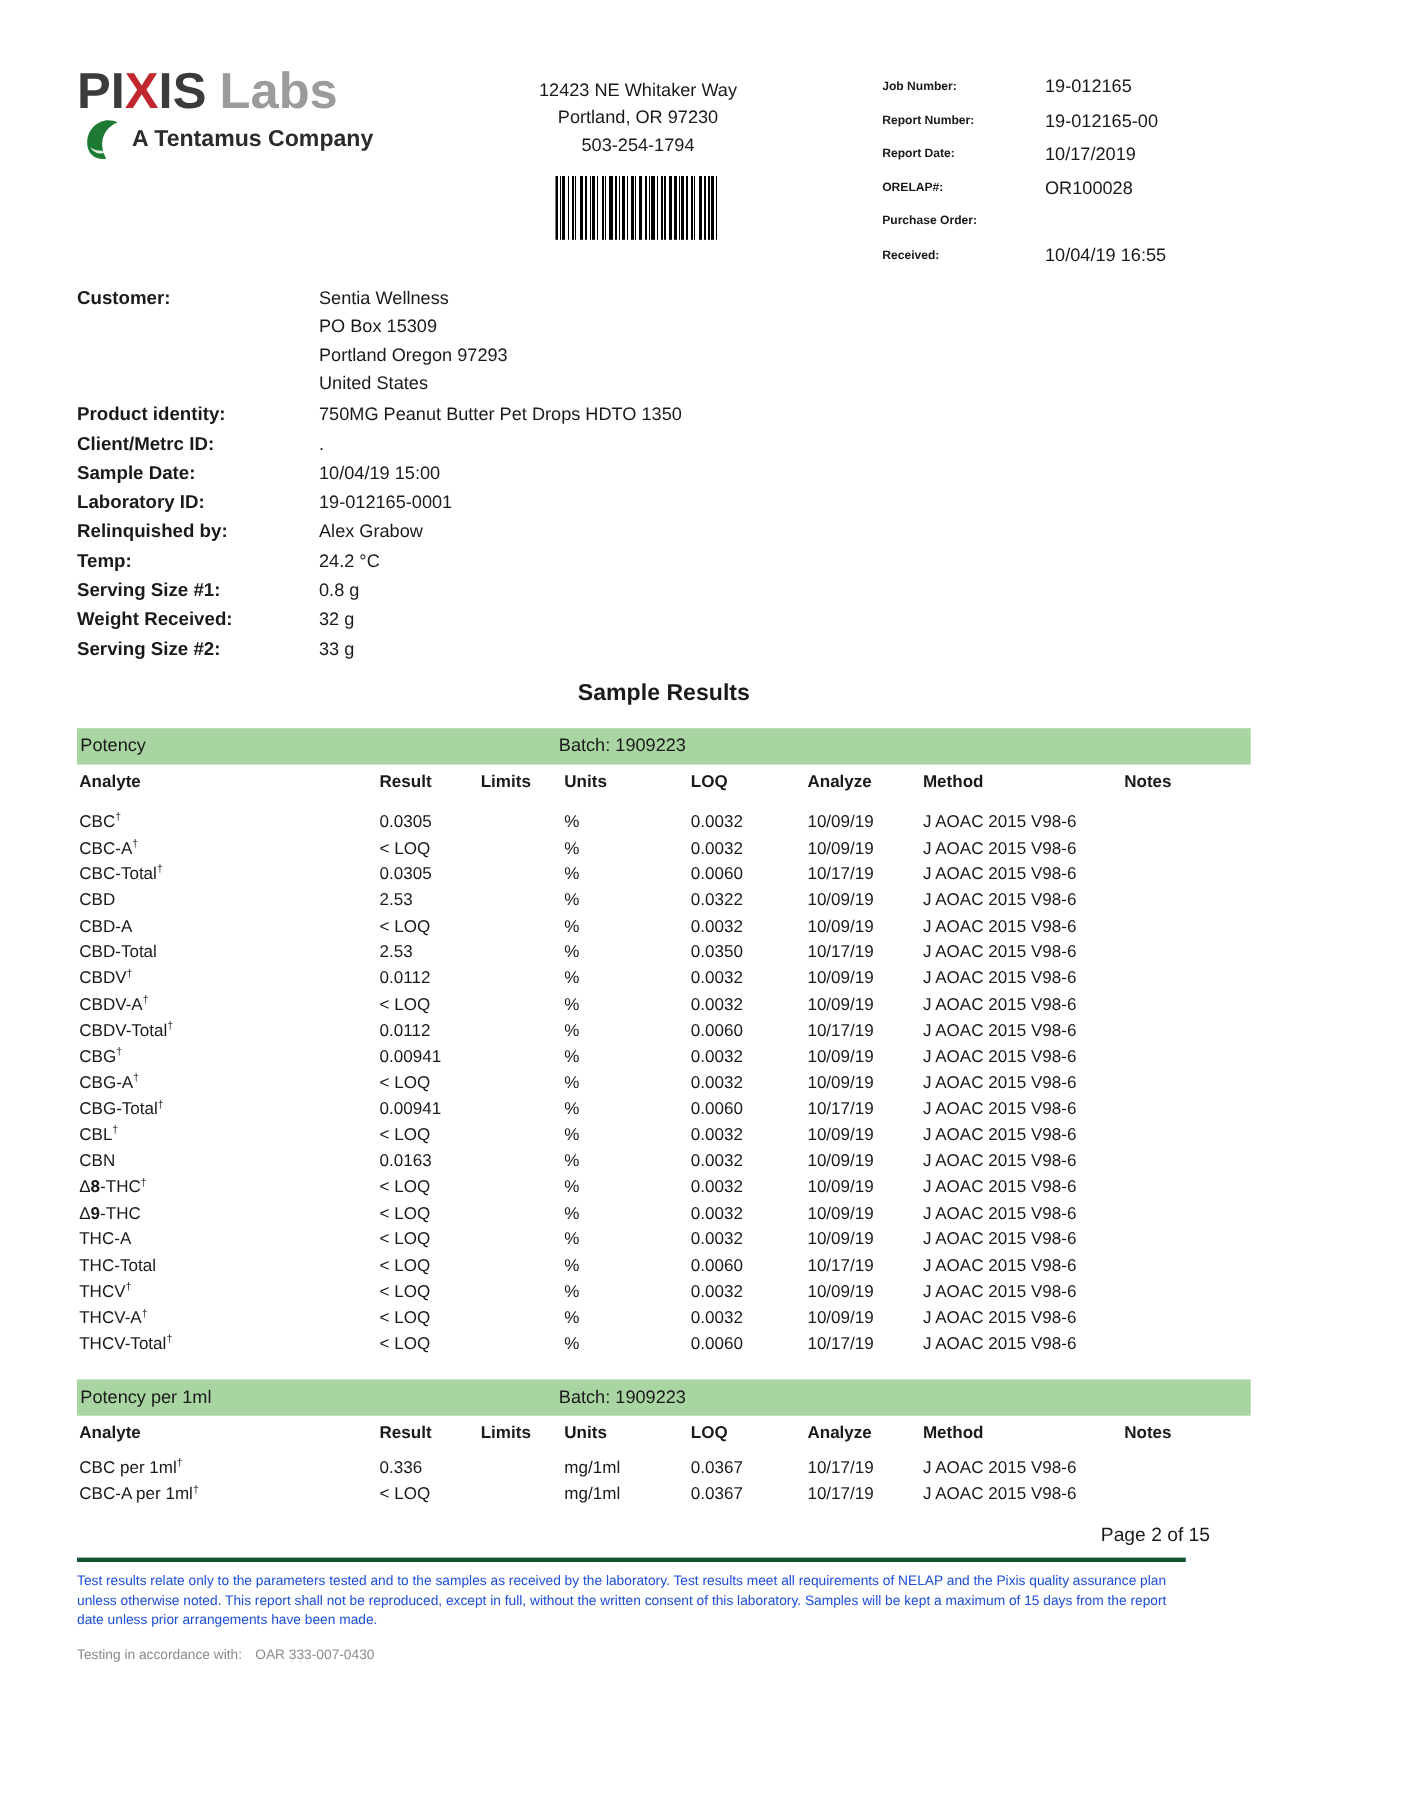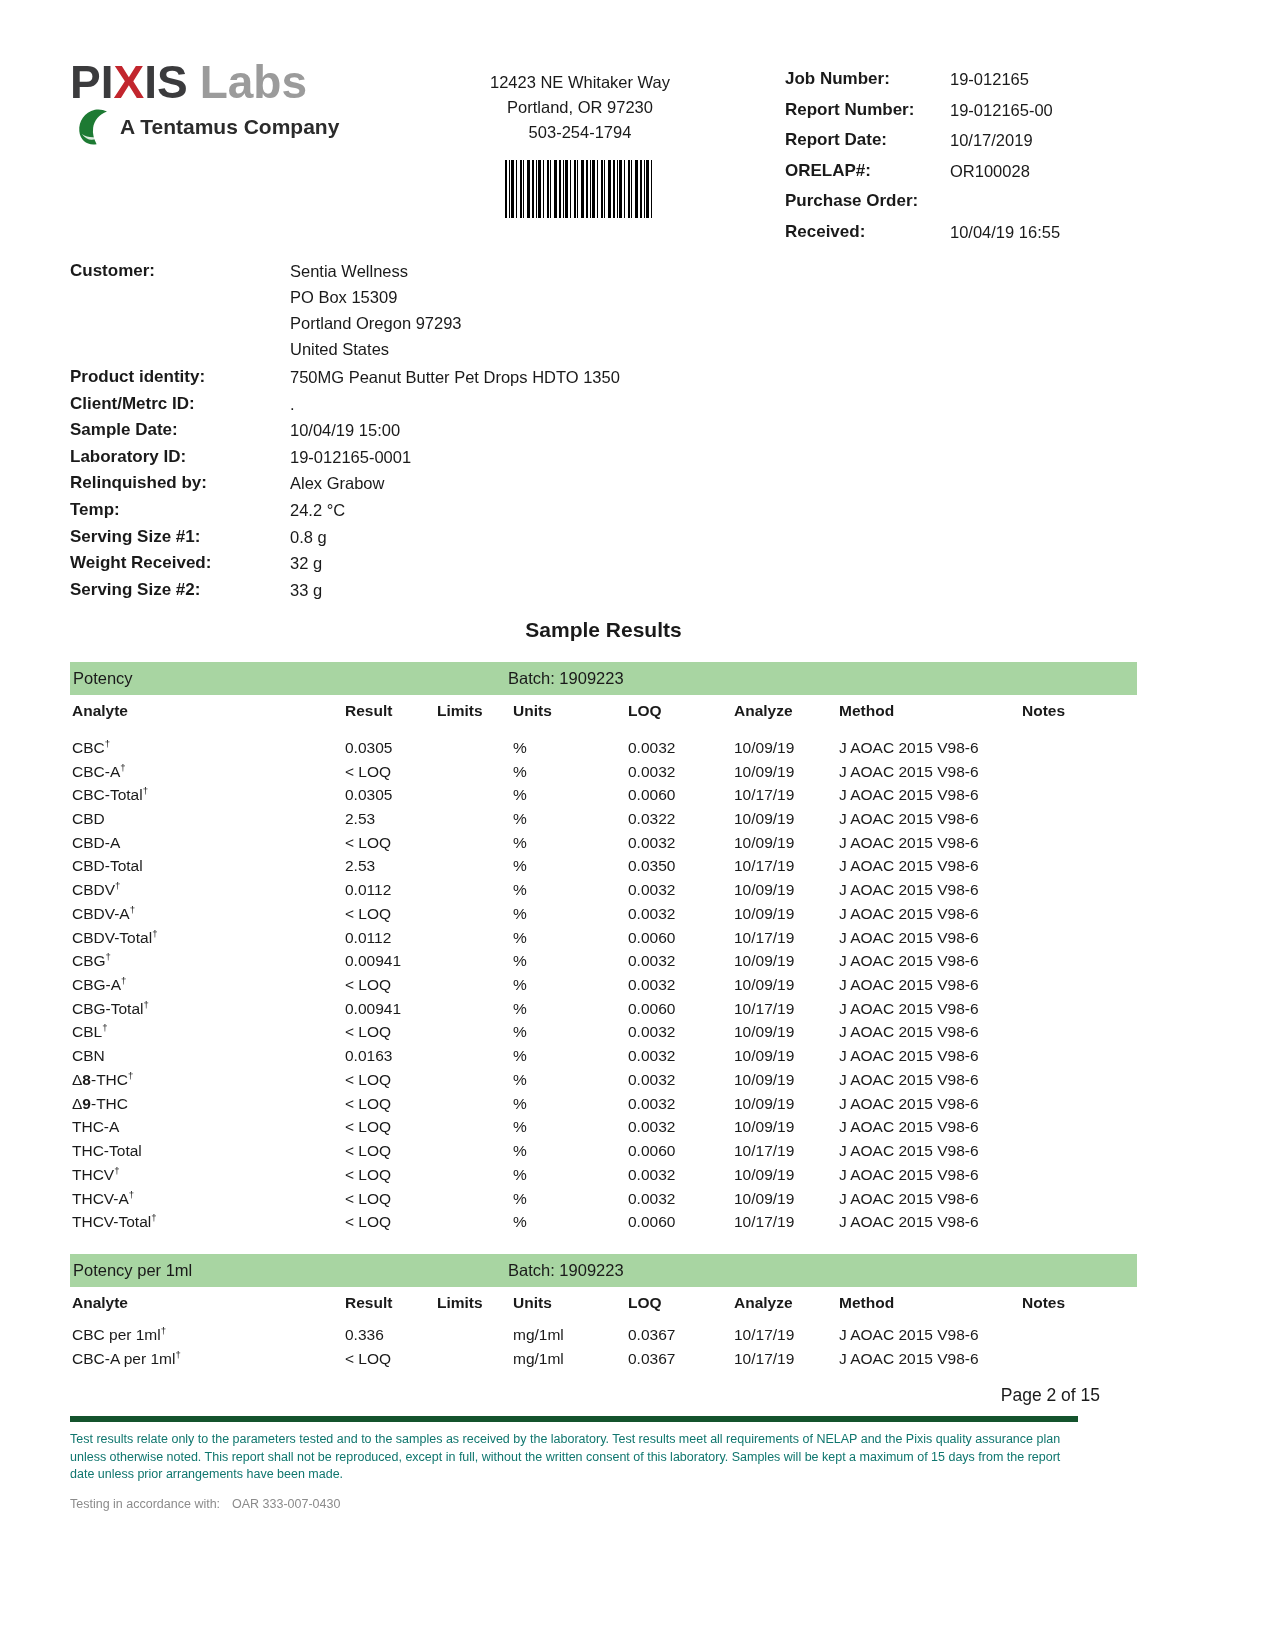--- a/index.html
+++ b/index.html
@@ -29,21 +29,21 @@
       #000 0px,#000 2px,#fff 2px,#fff 4px,
       #000 4px,#000 5px,#fff 5px,#fff 6px,
       #000 6px,#000 9px,#fff 9px,#fff 11px,
       #000 11px,#000 12px,#fff 12px,#fff 15px,
       #000 15px,#000 17px,#fff 17px,#fff 18px,
       #000 18px,#000 19px,#fff 19px,#fff 22px,
       #000 22px,#000 25px,#fff 25px,#fff 27px);}
 
   .report-meta{position:absolute;left:785px;top:64px;width:330px;}
   .meta-row{display:grid;grid-template-columns:165px auto;line-height:30.5px;}
-  .meta-label{font-weight:bold;font-size:17px;}
+  .meta-label{font-weight:bold;font-size:11px;margin-left:17px;}
   .meta-value{font-size:16.5px;}
 
   
   .customer-block{position:absolute;left:70px;top:258px;display:grid;grid-template-columns:220px auto;}
   .block-label{font-weight:bold;font-size:17px;line-height:26px;}
   .cust-lines{font-size:16.5px;line-height:26px;}
 
   .sample-info{position:absolute;left:70px;top:364px;}
   .info-row{display:grid;grid-template-columns:220px auto;line-height:26.6px;}
   .info-label{font-weight:bold;font-size:17px;}
@@ -66,22 +66,22 @@
   .results-section:nth-child(2) .rows{margin-top:8px;}
   .data-row{height:23.72px;align-items:center;font-size:15.5px;}
   .cell{white-space:nowrap;overflow:visible;}
   .c1{padding-left:2px;} .c3{padding-left:2px;} .c4{padding-left:8px;}
   .c5{padding-left:3px;} .c6{padding-left:4px;} .c7{padding-left:3px;margin-left:21px;} .c8{padding-left:2px;}
   sup.dag{font-size:62%;line-height:0;vertical-align:super;}
 
   
   .page-label{position:absolute;top:1385px;right:175px;font-size:17.5px;}
   .disclaimer{position:absolute;left:70px;top:1416px;width:1008px;
-    border-top:6px solid #14532d;padding-top:9px;
-    color:#0f766e;font-size:12.5px;line-height:17.5px;}
+    border-top:4px solid #14532d;padding-top:9px;
+    color:#1d4ed8;font-size:12.5px;line-height:17.5px;}
   .accordance{position:absolute;left:70px;top:1497px;width:1008px;
     color:#8b8b8b;font-size:12.5px;display:grid;grid-template-columns:162px auto;}
 </style>
 </head>
 <body>
 
 <div class="page">
 
   <div class="logo-block">
     <div class="logo-text"><span class="logo-pixis">PI</span><span class="logo-x">X</span><span class="logo-pixis">IS</span><span class="logo-labs">Labs</span></div>

